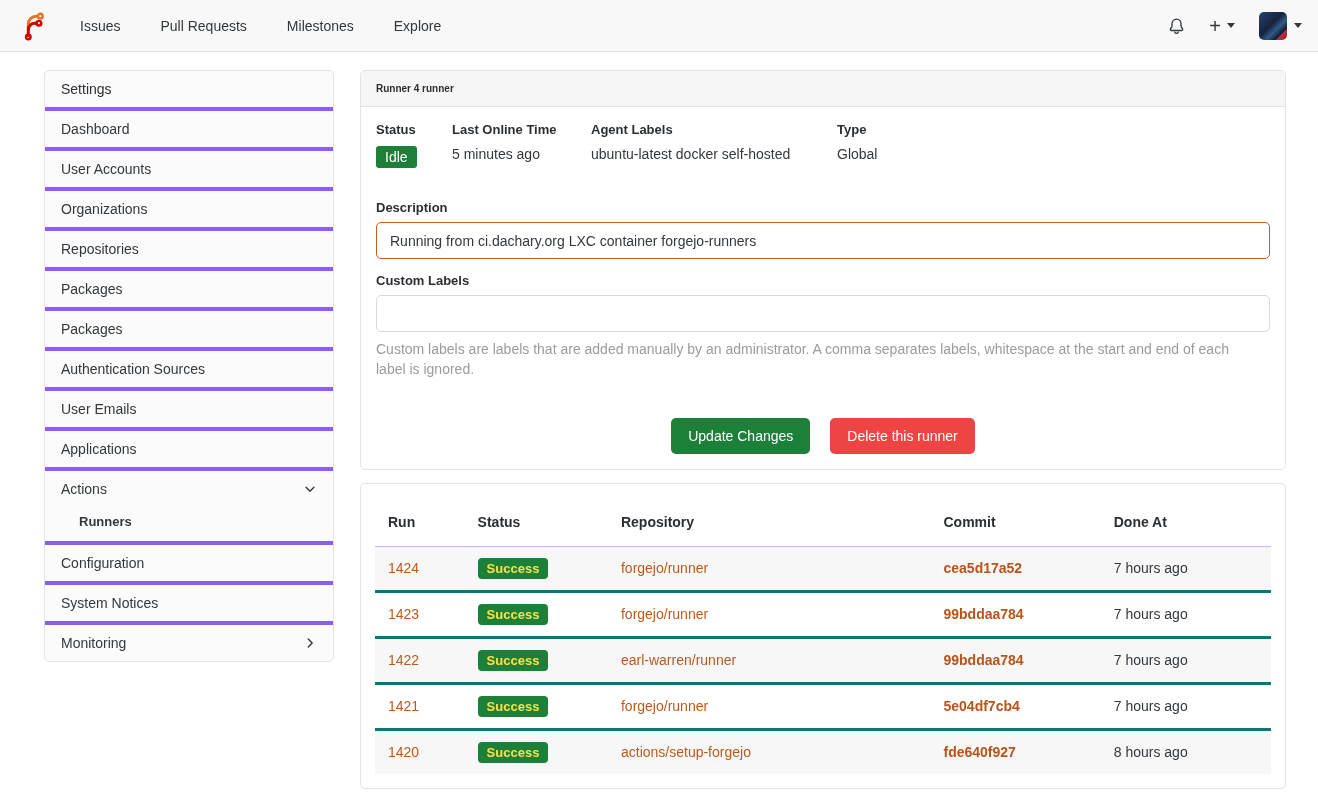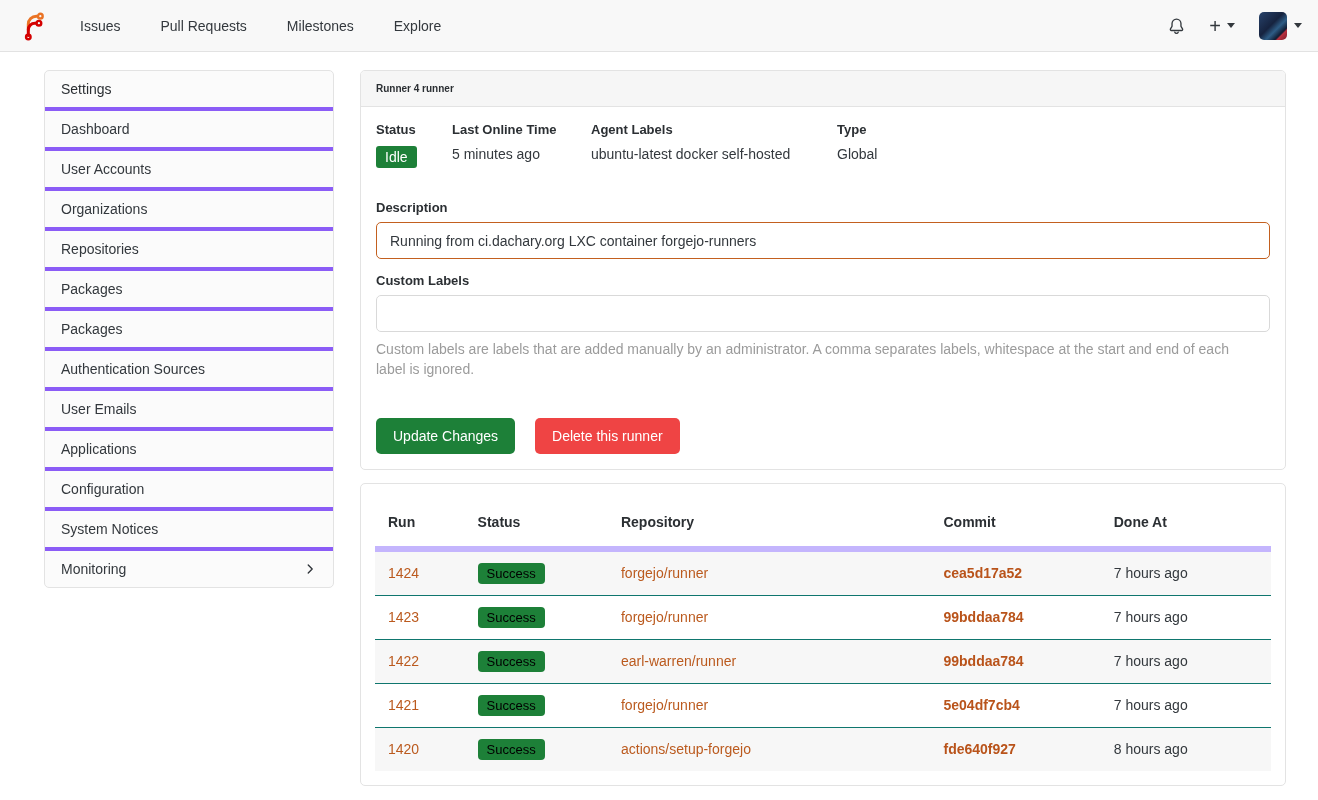--- a/index.html
+++ b/index.html
@@ -53,38 +53,38 @@
 
   
   .form { margin-top:32px; }
   .field-label { font-weight:bold; font-size:13px; color:#2b2f33; margin-bottom:7px; }
   .text-input { width:100%; height:37px; border-radius:5px; padding:0 13px; font-size:14px;
     color:#33383d; font-family:inherit; background:#fff; outline:none; }
   .desc-input { border:1px solid #c3601f; }
   .labels-input { border:1px solid #d9d9d9; }
   .field-group { margin-bottom:14px; }
   .help-text { color:#9b9b9b; font-size:14px; line-height:1.45; margin-top:7px; max-width:880px; }
-  .btn-row { margin-top:38px; display:flex; gap:20px; }
+  .btn-row { margin-top:38px; display:flex; gap:20px;justify-content:center; }
   .btn { border:none; border-radius:5px; padding:10px 17px; font-size:14px; color:#fff;
     font-family:inherit; cursor:pointer; }
   .btn-green { background:#1d8038; }
   .btn-red { background:#ef4444; }
 
   
   .tasks-body { padding:14px; }
   table.tasks { width:100%; border-collapse:collapse; font-size:14px; }
-  .tasks th { text-align:left; font-weight:bold; color:#2b2f33; padding:16px 13px; border-bottom:6px solid #c4b5fd; }
+  .tasks th { text-align:left; font-weight:bold; color:#2b2f33; padding:16px 13px; border-bottom:1px solid #c4b5fd; }
   .tasks td { padding:11px 13px; }
-  .tasks tbody tr + tr td { border-top:1px solid #0f766e; }
+  .tasks tbody tr + tr td { border-top:3px solid #0f766e; }
   .tasks tbody tr:nth-child(odd) { background:#f7f7f7; }
   .col-run{width:10%} .col-status{width:16%} .col-repo{width:36%} .col-commit{width:19%} .col-done{width:19%}
   a.lnk { color:#bb5a1e; text-decoration:none; cursor:pointer; }
   a.lnk.bold { font-weight:bold; color:#b9531a; }
-  .badge-success { display:inline-block; background:#1d8038; color:#000000; font-size:13px;
-    font-weight:normal; padding:3px 9px; border-radius:4px; }
+  .badge-success { display:inline-block; background:#1d8038; color:#fde047; font-size:13px;
+    font-weight:bold; padding:3px 9px; border-radius:4px; }
 </style>
 </head>
 <body>
 
 <div class="navbar">
   <div class="nav-logo">
     <svg width="30" height="30" viewBox="0 0 32 32">
       <g fill="none" stroke-linecap="round">
         <path stroke="#ea7325" stroke-width="3.2" d="M11 20 V14 A 8.5 8.5 0 0 1 19.5 5.5 H 20.5"></path>
         <circle cx="23.8" cy="5.5" r="2.5" stroke="#ea7325" stroke-width="2.6"></circle>
@@ -125,20 +125,29 @@
     <div class="side-item side-title">Settings</div>
     <div class="side-item">Dashboard</div>
     <div class="side-item">User Accounts</div>
     <div class="side-item">Organizations</div>
     <div class="side-item">Repositories</div>
     <div class="side-item">Packages</div>
     <div class="side-item">Packages</div>
     <div class="side-item">Authentication Sources</div>
     <div class="side-item">User Emails</div>
     <div class="side-item">Applications</div>
+    <div class="side-item" style="padding:0;">
+      <div class="side-row" style="padding:10px 16px;">
+        <span>Actions</span>
+        <svg width="14" height="14" viewBox="0 0 16 16">
+          <path d="M3.5 6l4.5 4.5L12.5 6" fill="none" stroke="#33383d" stroke-width="1.6" stroke-linecap="round" stroke-linejoin="round"></path>
+        </svg>
+      </div>
+      <div class="side-sub">Runners</div>
+    </div>
     <div class="side-item">Configuration</div>
     <div class="side-item">System Notices</div>
     <div class="side-item" style="padding:0;">
       <div class="side-row" style="padding:10px 16px;">
         <span>Monitoring</span>
         <svg width="14" height="14" viewBox="0 0 16 16">
           <path d="M6 3.5l4.5 4.5L6 12.5" fill="none" stroke="#33383d" stroke-width="1.6" stroke-linecap="round" stroke-linejoin="round"></path>
         </svg>
       </div>
     </div>

